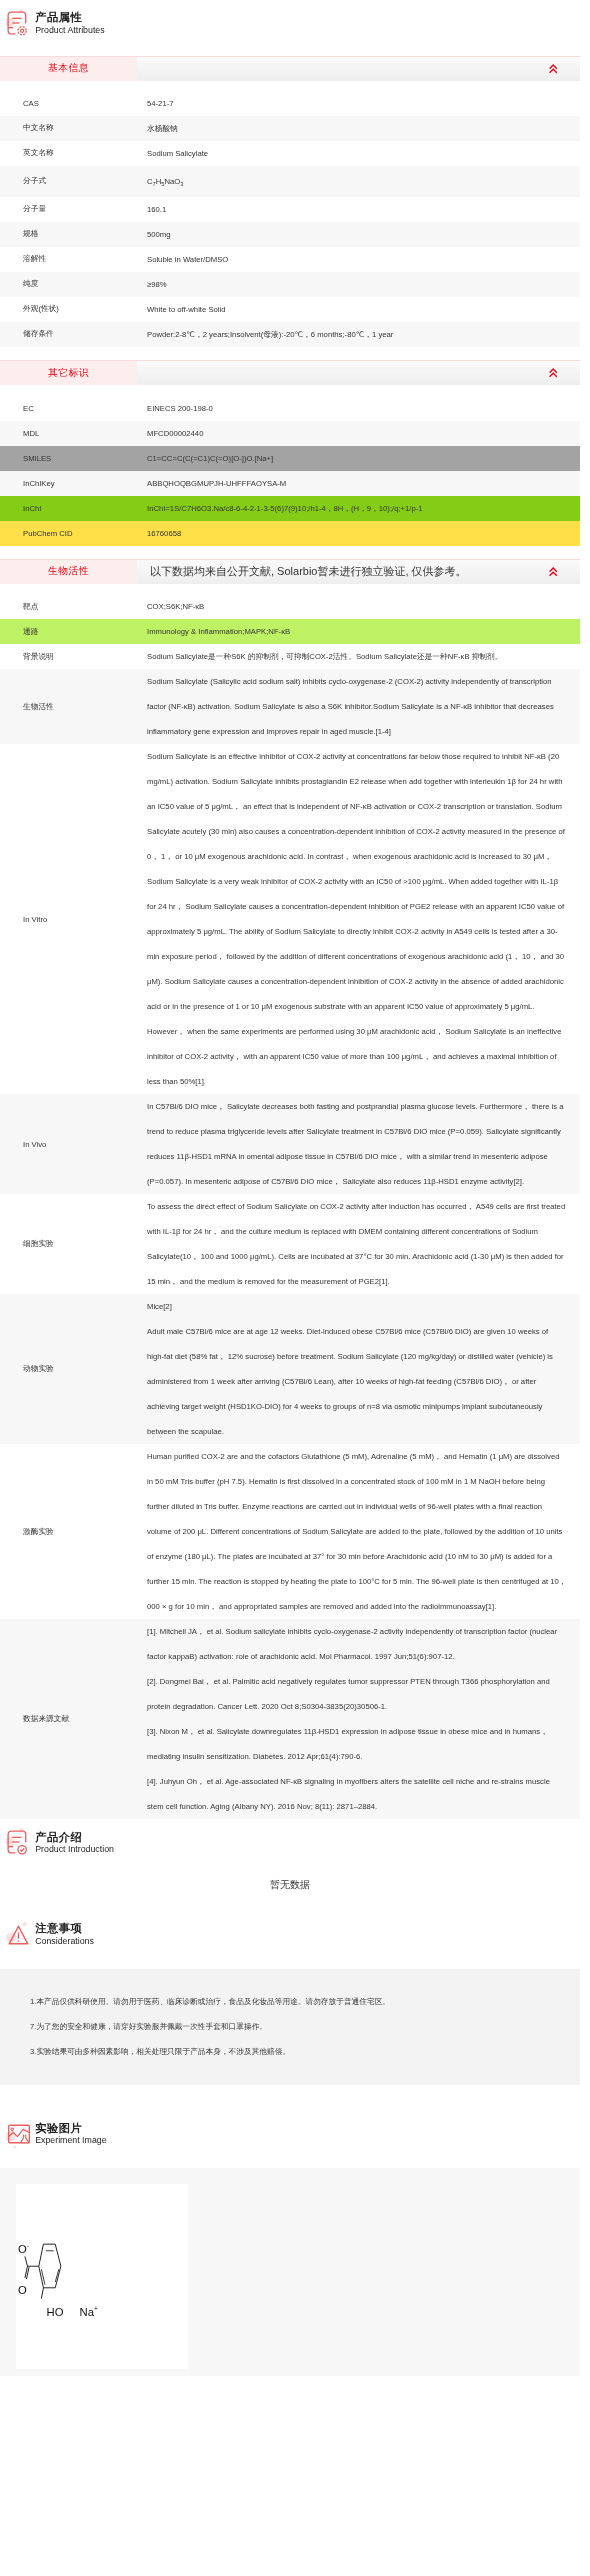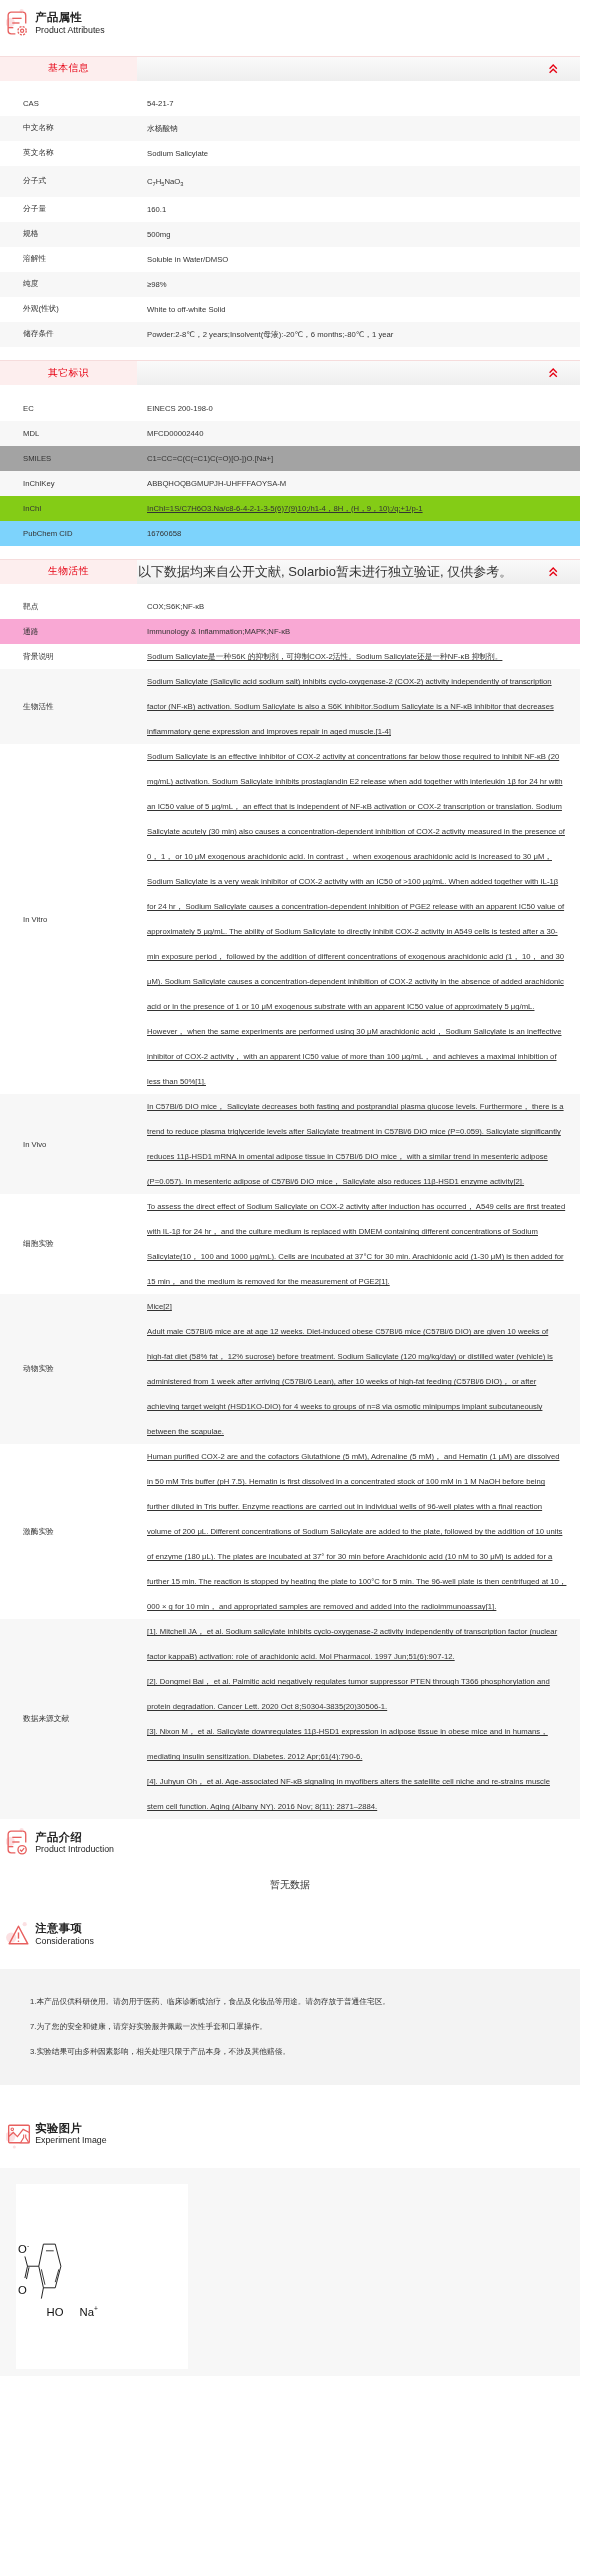--- a/index.html
+++ b/index.html
@@ -30,33 +30,33 @@
     border-top: 0.5px solid #f6dcdc;
     position: relative;
   }
   .sec-bar .sec-tab {
     width: 137px; height: 100%;
     background: #fdeeee;
     color: #e60012; font-size: 9.8px;
     display: flex; align-items: center; justify-content: center;
     letter-spacing: 0.5px;
   }
-  .sec-bar .sec-note { font-size: 13px; color: #333; margin-left: 1px; }
+  .sec-bar .sec-note { font-size: 11px; color: #333; margin-left: 13px; }
   .sec-bar .sec-toggle {
     position: absolute; right: 20.6px; top: 6.2px;
     width: 12.4px; height: 12.4px; cursor: pointer;
   }
 
   
   .kv { width: 580px; margin-top: 10.3px; }
   .kv-row { display: flex; align-items: center; min-height: 25px; }
   .kv-row:nth-child(even) { background: #f7f7f7; }
   .kv-label { width: 147px; padding-left: 23px; flex: 0 0 147px; font-size: 7.7px; color: #333; }
   .kv-value { flex: 1; padding-right: 13px; font-size: 7.7px; color: #333; line-height: 25px; }
-  .kv-value.multi { line-height: 25px; padding-top: 0; padding-bottom: 0; text-decoration: underline; }
+  .kv-value.multi { line-height: 25px; padding-top: 0; padding-bottom: 0; }
   .kv-value sub { font-size: 5.7px; vertical-align: -1.5px; line-height: 0; }
   .para { display: block; }
 
   
   .no-data { width: 580px; text-align: center; font-size: 10px; color: #333; margin-top: 13.4px; height: 20.6px; line-height: 20.6px; }
 
   
   .notes { width: 580px; background: #f3f3f3; margin-top: 15.5px; padding: 20.6px 23px 20.6px 30px; }
   .notes p { font-size: 7.7px; color: #333; line-height: 25px; }
 
@@ -166,42 +166,42 @@
         <span class="kv-value">C1=CC=C(C(=C1)C(=O)[O-])O.[Na+]</span>
       </div>
     <div class="kv-row" style="background:#f7f7f7;">
         <span class="kv-label">InChIKey</span>
         <span class="kv-value">ABBQHOQBGMUPJH-UHFFFAOYSA-M</span>
       </div>
     <div class="kv-row" style="background:#84cc16;">
         <span class="kv-label">InChI</span>
         <span class="kv-value multi" style="max-width:392px;">InChI=1S/C7H6O3.Na/c8-6-4-2-1-3-5(6)7(9)10;/h1-4，8H，(H，9，10);/q;+1/p-1</span>
       </div>
-    <div class="kv-row" style="background:#7dd3fc;">
+    <div class="kv-row" style="background:#fde047;">
         <span class="kv-label">PubChem CID</span>
         <span class="kv-value">16760658</span>
       </div>
   </div>
 
   <div class="sec-bar">
     <div class="sec-tab">生物活性</div>
     <span class="sec-note">以下数据均来自公开文献, Solarbio暂未进行独立验证, 仅供参考。</span>
     <span class="sec-toggle">
       <svg width="12.4" height="12.4" viewBox="0 0 24 24">
           <polyline points="5,11 12,4 19,11" fill="none" stroke="#e60012" stroke-width="2.6"></polyline>
           <polyline points="5,19 12,12 19,19" fill="none" stroke="#e60012" stroke-width="2.6"></polyline>
         </svg>
     </span>
   </div>
   <div class="kv">
     <div class="kv-row" style="background:#fff;">
         <span class="kv-label">靶点</span>
         <span class="kv-value">COX;S6K;NF-κB</span>
       </div>
-    <div class="kv-row" style="background:#f9a8d4;">
+    <div class="kv-row" style="background:#bef264;">
         <span class="kv-label">通路</span>
         <span class="kv-value">Immunology &amp; Inflammation;MAPK;NF-κB</span>
       </div>
     <div class="kv-row" style="background:#fff;">
         <span class="kv-label">背景说明</span>
         <span class="kv-value multi" style="max-width:402px;">Sodium Salicylate是一种S6K 的抑制剂，可抑制COX-2活性。Sodium Salicylate还是一种NF-κB 抑制剂。</span>
       </div>
     <div class="kv-row" style="background:#f7f7f7;">
         <span class="kv-label">生物活性</span>
         <span class="kv-value multi">Sodium Salicylate (Salicylic acid sodium salt) inhibits cyclo-oxygenase-2 (COX-2) activity independently of transcription factor (NF-κB) activation. Sodium Salicylate is also a S6K inhibitor.Sodium Salicylate is a NF-κB inhibitor that decreases inflammatory gene expression and improves repair in aged muscle.[1-4]</span>

